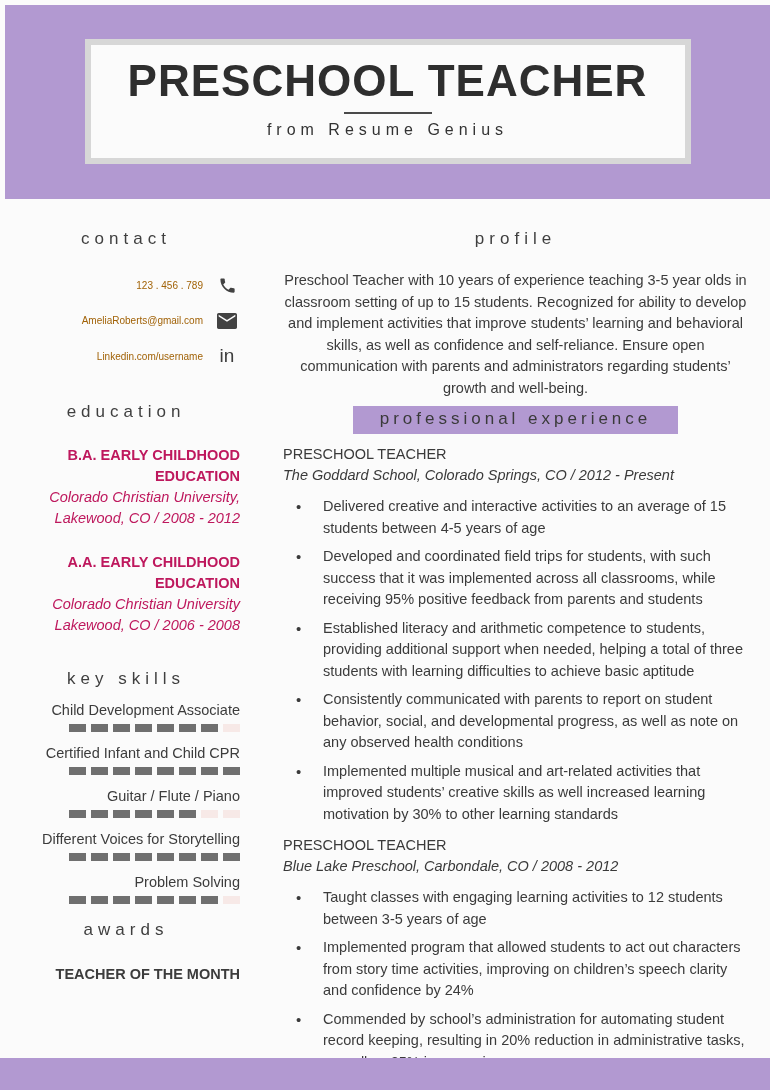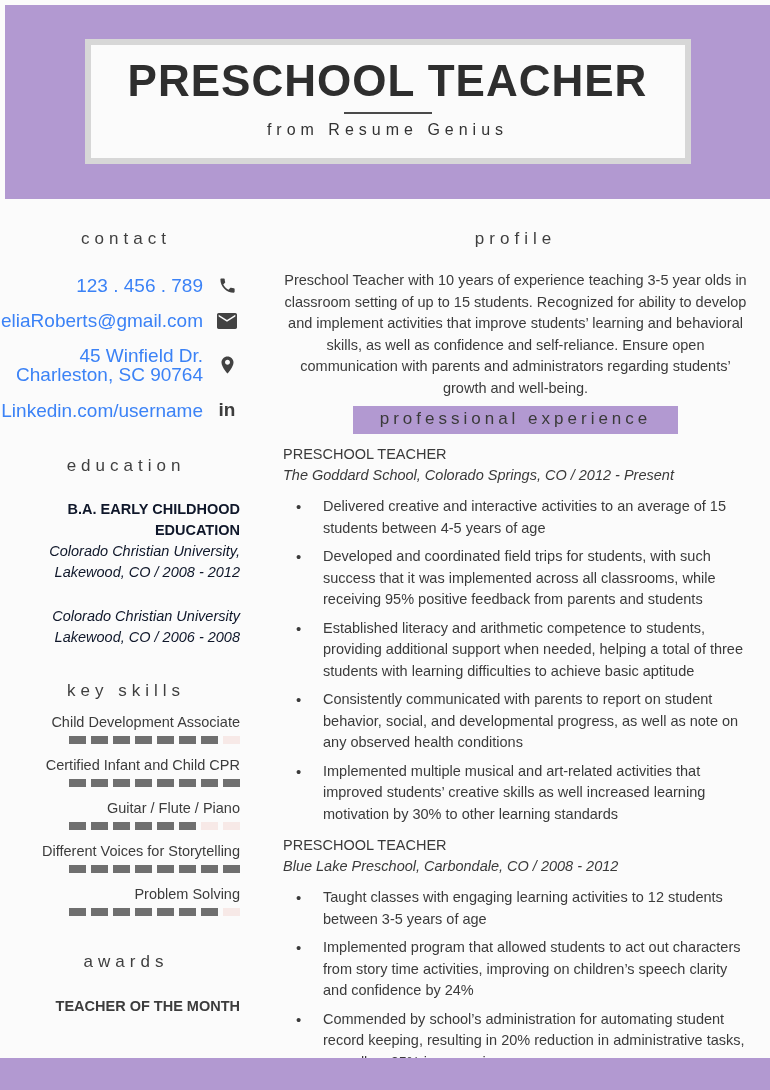--- a/index.html
+++ b/index.html
@@ -23,40 +23,40 @@
   .resume-subtitle{font-size:16px;letter-spacing:5px;color:#333;}
 
   
   .sec-heading{font-size:17px;font-weight:normal;letter-spacing:5px;color:#3f3f3f;text-align:center;}
 
   
   .sidebar{position:absolute;left:12px;top:215px;width:228px;}
   .contact-heading{margin-top:14px;}
   .contact-list{margin-top:27px;}
   .c-row{display:flex;align-items:center;justify-content:flex-end;margin-bottom:16px;}
-  .c-text{text-align:right;font-size:19px;color:#3b82f6;line-height:19px;}
+  .c-text{text-align:right;font-size:10px;color:#a16207;line-height:19px;}
   .c-icon{width:26px;margin-left:11px;display:flex;justify-content:center;align-items:center;flex:none;}
   .c-icon svg{display:block;}
-  .linkedin-glyph{font-size:19px;font-weight:bold;color:#3d3d3d;line-height:20px;}
+  .linkedin-glyph{font-size:19px;font-weight:normal;color:#3d3d3d;line-height:20px;}
 
   .edu-heading{margin-top:36px;}
-  .edu-entry{margin-top:23px;text-align:right;font-size:14.5px;color:#0f172a;}
+  .edu-entry{margin-top:23px;text-align:right;font-size:14.5px;color:#be185d;}
   .edu-degree{font-weight:bold;line-height:21px;}
   .edu-school,.edu-dates{font-style:italic;line-height:21px;}
 
   .skills-heading{margin-top:33px;margin-bottom:7px;}
   .skill{margin-top:11px;}
   .skill-label-row{display:flex;justify-content:flex-end;text-align:center;}
   .skill-label{white-space:nowrap;font-size:14.5px;line-height:20px;color:#3c3c3c;}
   .skill-bar{display:flex;justify-content:flex-end;gap:5px;margin-top:4px;}
   .seg{width:17px;height:8px;flex:none;}
   .seg-filled{background:var(--bar-filled);}
   .seg-empty{background:var(--bar-empty);}
 
-  .awards-heading{margin-top:36px;}
+  .awards-heading{margin-top:16px;}
   .award-entry{margin-top:24px;text-align:right;font-size:14.5px;color:#3c3c3c;}
   .award-title{font-weight:bold;line-height:21px;}
 
   
   .main-col{position:absolute;left:283px;top:215px;width:465px;}
   .profile-heading{margin-top:14px;text-align:center;}
   .profile-text{margin-top:21px;font-size:14.5px;line-height:21.5px;color:var(--ink);text-align:center;}
   .exp-wrap{text-align:center;margin-top:7px;}
   .exp-heading{display:inline-block;background:var(--purple);padding:3px 27px 5px;
                font-size:17px;letter-spacing:4px;color:#3a3a3a;}
@@ -99,47 +99,37 @@
 
       <div class="c-row">
         <span class="c-text">AmeliaRoberts@gmail.com</span>
         <span class="c-icon">
           <svg width="20" height="16" viewBox="0 0 24 19">
               <path fill="#424242" d="M22 0H2C.9 0 0 .9 0 2v15c0 1.1.9 2 2 2h20c1.1 0 2-.9 2-2V2c0-1.1-.9-2-2-2zm0 4l-10 6.25L2 4V2l10 6.25L22 2v2z"></path>
             </svg>
         </span>
       </div>
 
-      <div class="c-row">
-        <span class="c-text">
-          <div>45 Winfield Dr.</div>
-          <div>Charleston, SC 90764</div>
-        </span>
-        <span class="c-icon">
-          <svg width="17" height="22" viewBox="0 0 24 24">
-              <path fill="#424242" d="M12 0C7.31 0 3.5 3.81 3.5 8.5 3.5 14.88 12 24 12 24s8.5-9.12 8.5-15.5C20.5 3.81 16.69 0 12 0zm0 11.5c-1.93 0-3.5-1.57-3.5-3.5S10.07 4.5 12 4.5s3.5 1.57 3.5 3.5-1.57 3.5-3.5 3.5z"></path>
-            </svg>
-        </span>
-      </div>
 
       <div class="c-row">
         <span class="c-text">Linkedin.com/username</span>
         <span class="c-icon">
           <span class="linkedin-glyph">in</span>
         </span>
       </div>
     </div>
 
     <h2 class="sec-heading edu-heading">education</h2>
     <div class="edu-entry">
       <div class="edu-degree">B.A. EARLY CHILDHOOD EDUCATION</div>
       <div class="edu-school">Colorado Christian University,</div>
       <div class="edu-dates">Lakewood, CO / 2008 - 2012</div>
     </div>
     <div class="edu-entry">
+      <div class="edu-degree">A.A. EARLY CHILDHOOD EDUCATION</div>
       <div class="edu-school">Colorado Christian University</div>
       <div class="edu-dates">Lakewood, CO / 2006 - 2008</div>
     </div>
 
     <h2 class="sec-heading skills-heading">key skills</h2>
 
     <div class="skill">
       <div class="skill-label-row">
           <span class="skill-label">Child Development Associate</span>
         </div>

